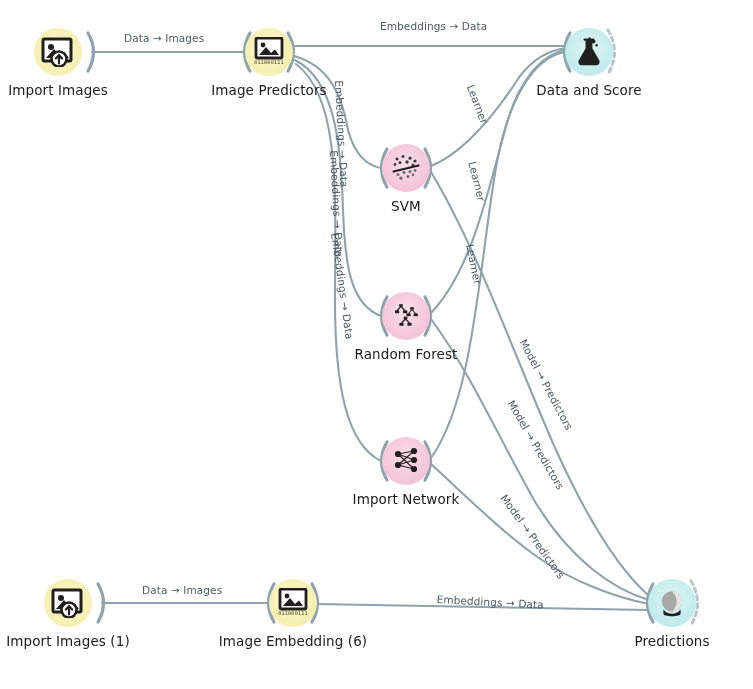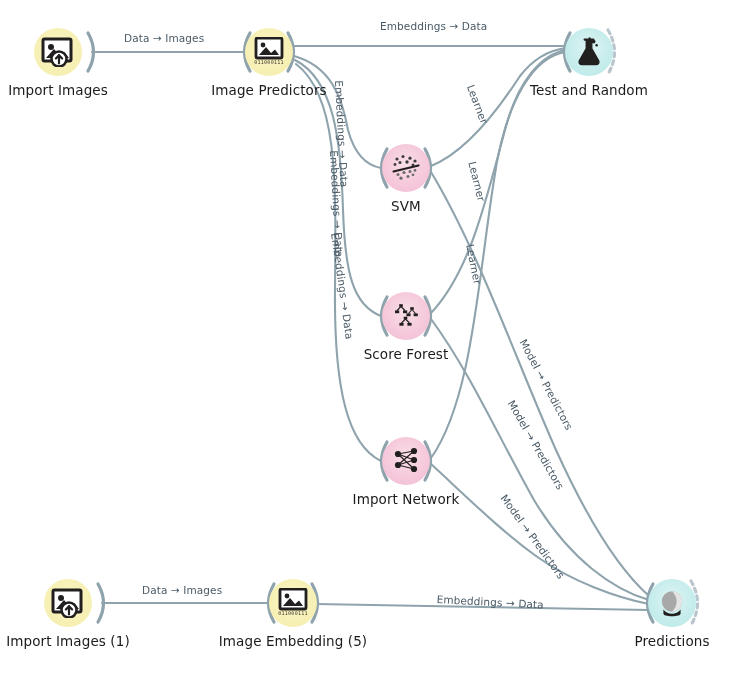--- a/index.html
+++ b/index.html
@@ -128,21 +128,21 @@
   <div class="node" style="left:589px;top:52px;">
     <div class="bubble cyan">
       <svg class="ico" width="28" height="30" viewBox="0 0 28 30">
         <path d="M11.2 3 L11.2 11.5 L4.4 23.6 C3.3 25.6 4.6 27.6 6.9 27.6 L21.1 27.6 C23.4 27.6 24.7 25.6 23.6 23.6 L16.8 11.5 L16.8 3 Z" fill="#221f1f" stroke="#221f1f" stroke-width="1.3" stroke-linejoin="round"></path>
         <path d="M9.6 2.6 L18.4 2.6" stroke="#221f1f" stroke-width="2.2" stroke-linecap="round"></path>
         <circle cx="18.6" cy="4.6" r="1.9" fill="#221f1f"></circle>
         <circle cx="21.6" cy="8.3" r="1.25" fill="#221f1f"></circle>
         <circle cx="14.6" cy="1.4" r="1.1" fill="#221f1f"></circle>
       </svg>
     </div>
-    <div class="nodelabel">Test and Random</div>
+    <div class="nodelabel">Data and Score</div>
   </div>
 
   <div class="node" style="left:406px;top:168px;">
     <div class="bubble pink">
       <svg class="ico" width="34" height="30" viewBox="0 0 34 30">
         <g fill="#3b3b3b">
           <circle cx="8" cy="6" r="1.6"></circle>
             <circle cx="14" cy="3.4" r="1.5"></circle>
           <circle cx="21" cy="5.2" r="1.6"></circle>
             <circle cx="26" cy="8" r="1.6"></circle>
@@ -180,21 +180,21 @@
             <rect x="13" y="9.4" width="4.2" height="2.8"></rect>
           <rect x="20.2" y="6.2" width="3.6" height="2.6"></rect>
           <rect x="16.4" y="12.4" width="4.2" height="2.8"></rect>
             <rect x="23.6" y="12.4" width="4.2" height="2.8"></rect>
           <rect x="13.7" y="15.7" width="3.6" height="2.6"></rect>
           <rect x="9.4" y="21.9" width="4.2" height="2.8"></rect>
             <rect x="17.4" y="21.9" width="4.2" height="2.8"></rect>
         </g>
       </svg>
     </div>
-    <div class="nodelabel">Score Forest</div>
+    <div class="nodelabel">Random Forest</div>
   </div>
 
   <div class="node" style="left:406px;top:461px;">
     <div class="bubble pink">
       <svg class="ico" width="32" height="30" viewBox="0 0 32 30">
         <g stroke="#221f1f" stroke-width="1.15" fill="none">
           <path d="M8 8 L24 5"></path>
             <path d="M8 8 L24 14"></path>
             <path d="M8 8 L24 23"></path>
           <path d="M8 19 L24 5"></path>
@@ -228,21 +228,21 @@
 
   <div class="node" style="left:293px;top:603px;">
     <div class="bubble yellow">
       <svg class="ico" width="32" height="30" viewBox="0 0 32 30">
         <rect x="3" y="1" width="26" height="20" rx="1.5" fill="#fff" stroke="#221f1f" stroke-width="2.8"></rect>
         <circle cx="10" cy="8" r="2.4" fill="#221f1f"></circle>
         <path d="M6 18 L13 10 L18 16 L22 12.5 L26 18 Z" fill="#221f1f"></path>
         <text x="16" y="27.4" font-family="'DejaVu Sans Mono','Liberation Mono',monospace" font-size="5.1" fill="#3b382f" text-anchor="middle" letter-spacing="0.2">011000111</text>
       </svg>
     </div>
-    <div class="nodelabel">Image Embedding (5)</div>
+    <div class="nodelabel">Image Embedding (6)</div>
   </div>
 
   <div class="node" style="left:672px;top:603px;">
     <div class="bubble cyan">
       <svg class="ico" width="30" height="30" viewBox="0 0 30 30">
         <circle cx="15" cy="13.5" r="10.2" fill="#a8a8a8"></circle>
         <path d="M15 3.3 A10.2 10.2 0 0 1 15 23.7 A13.5 13.5 0 0 0 15 3.3 Z" fill="#e4e4e4"></path>
         <path d="M6.4 21.6 C8.8 24.6 11.7 25.8 15 25.8 C18.3 25.8 21.2 24.6 23.6 21.6 L23.6 25.4 C23.6 27.1 20 28.2 15 28.2 C10 28.2 6.4 27.1 6.4 25.4 Z" fill="#221f1f"></path>
       </svg>
     </div>

